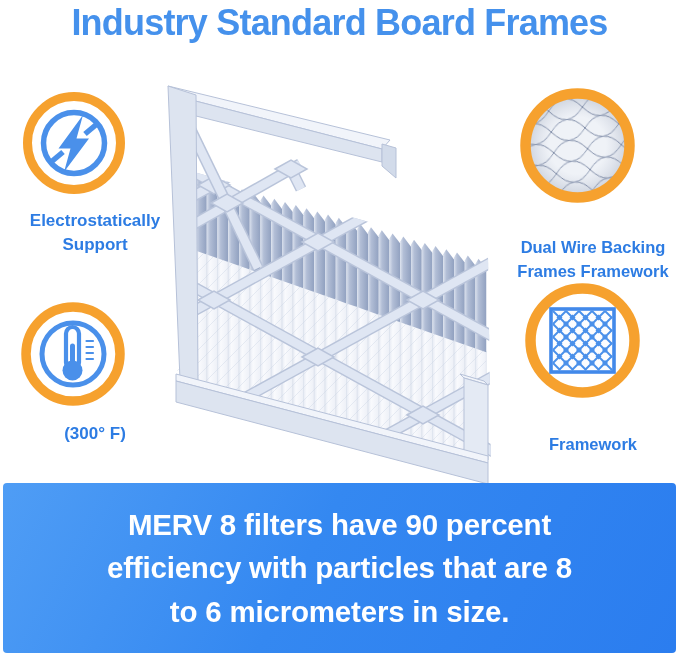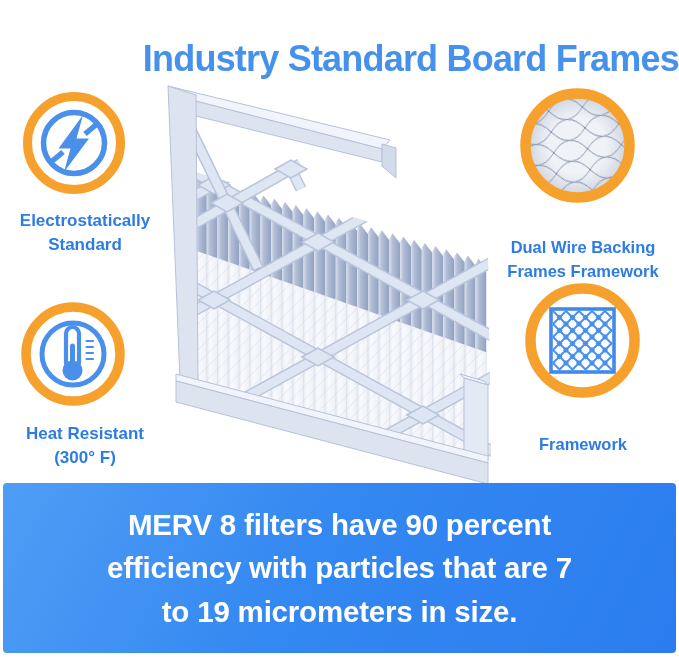--- a/index.html
+++ b/index.html
@@ -1,21 +1,21 @@
 <!DOCTYPE html>
 <html><head>
 <meta charset="utf-8">
 <style>
   html,body{margin:0;padding:0;}
   body{width:679px;height:657px;background:#ffffff;position:relative;overflow:hidden;
        font-family:"Liberation Sans",sans-serif;}
-  .title{position:absolute;top:2px;left:0;width:679px;text-align:right;
-         font-size:36px;font-weight:700;color:#4591ec;letter-spacing:-0.8px;margin-top:36px;}
+  .title{position:absolute;top:2px;left:0;width:679px;text-align:center;
+         font-size:36px;font-weight:700;color:#4591ec;letter-spacing:-0.8px;}
   .icon-svg{position:absolute;}
-  .flabel{position:absolute;text-align:center;font-weight:700;color:#2d7ce3;}
+  .flabel{position:absolute;text-align:center;font-weight:700;color:#2d7ce3;padding-left:10px;}
   .flabel.lcol{font-size:17px;line-height:24px;left:0;width:170px;}
   .flabel.rcol{font-size:16.5px;line-height:24px;left:494px;width:178px;margin-top:22px;}
   #filter{position:absolute;left:150px;top:60px;}
   .banner{position:absolute;left:3px;right:3px;top:483px;bottom:4px;border-radius:4px;
           background:linear-gradient(118deg,#4f9df5 0%,#3488f1 45%,#2b7def 100%);
           display:flex;flex-direction:column;justify-content:center;align-items:center;}
   .bline{font-size:29.5px;line-height:43.5px;font-weight:700;color:#ffffff;letter-spacing:-0.2px;}
 </style>
 </head>
 <body>
@@ -24,21 +24,21 @@
 
 <svg class="icon-svg" style="left:23px;top:92px" width="102" height="102" viewBox="0 0 102 102">
   <circle cx="51" cy="51" r="46.5" fill="none" stroke="#F6A12E" stroke-width="9"></circle>
   <circle cx="51" cy="51" r="30.5" fill="none" stroke="#4a90ea" stroke-width="5.5"></circle>
   <line x1="74.5" y1="31.5" x2="62" y2="42" stroke="#4a90ea" stroke-width="5.5"></line>
   <line x1="27.5" y1="70.5" x2="40" y2="60" stroke="#4a90ea" stroke-width="5.5"></line>
   <path d="M60,23 L35.5,56.5 L47.5,56.5 L41,80 L66,46.5 L53.5,46.5 Z" fill="#4a90ea"></path>
 </svg>
 <div class="flabel lcol" style="top:209px">
   <div>Electrostatically</div>
-  <div>Standard</div>
+  <div>Support</div>
 </div>
 
 <svg class="icon-svg" style="left:519px;top:87px" width="117" height="117" viewBox="0 0 117 117">
   <defs>
     <pattern id="mw" width="34" height="21" patternUnits="userSpaceOnUse" patternTransform="rotate(-7 58 58)">
       <path d="M0,0 Q8.5,10.5 17,10.5 Q25.5,10.5 34,21" stroke="#7b88a3" stroke-width="1" fill="none"></path>
       <path d="M34,0 Q25.5,10.5 17,10.5 Q8.5,10.5 0,21" stroke="#8d99b2" stroke-width="1" fill="none"></path>
     </pattern>
     <radialGradient id="ms">
       <stop offset="60%" stop-color="rgba(150,160,185,0)"></stop>
@@ -67,21 +67,20 @@
   <line x1="51.5" y1="44" x2="51.5" y2="63" stroke="#4a90ea" stroke-width="5" stroke-linecap="round"></line>
   <circle cx="51.5" cy="68.5" r="10" fill="#4a90ea"></circle>
   <g stroke="#4a90ea" stroke-width="2.2" stroke-linecap="round">
     <line x1="65.5" y1="39" x2="72" y2="39"></line>
     <line x1="65.5" y1="45" x2="72" y2="45"></line>
     <line x1="65.5" y1="51" x2="72" y2="51"></line>
     <line x1="65.5" y1="57" x2="72" y2="57"></line>
   </g>
 </svg>
 <div class="flabel lcol" style="top:422px">
-  <div>Heat Resistant</div>
   <div>(300° F)</div>
 </div>
 
 <svg class="icon-svg" style="left:524px;top:282px" width="117" height="117" viewBox="0 0 117 117">
   <circle cx="58.5" cy="58.5" r="52" fill="none" stroke="#F6A12E" stroke-width="10.5"></circle>
   <rect x="27" y="27" width="63" height="63" fill="#fcfdff" stroke="#4289ea" stroke-width="3.6"></rect>
   <g id="ind-lat">
       <line x1="81" y1="29" x2="88" y2="36" stroke="#4a90ea" stroke-width="1.9"></line>
       <line x1="68" y1="29" x2="88" y2="49" stroke="#4a90ea" stroke-width="1.9"></line>
       <line x1="55" y1="29" x2="88" y2="62" stroke="#4a90ea" stroke-width="1.9"></line>
@@ -253,15 +252,15 @@
       <polygon points="26,36 232,89 232,102 46,56 26,49" fill="#dde4f0" stroke="#b6c1d8" stroke-width="1"></polygon>
       <polygon points="232,84 246,88 246,118 232,106" fill="#d2dbea" stroke="#b6c1d8" stroke-width="1"></polygon>
       <polygon points="18,26 46,35 48,324 30,320" fill="#dde4f0" stroke="#b6c1d8" stroke-width="1"></polygon>
       <polygon points="26,314 338,396 338,403 26,321" fill="#f1f4fa" stroke="#b6c1d8" stroke-width="1"></polygon>
       <polygon points="26,321 338,403 338,424 26,342" fill="#dde4f0" stroke="#b6c1d8" stroke-width="1"></polygon>
     </g>
 </svg>
 
 <div class="banner">
   <div class="bline">MERV 8 filters have 90 percent</div>
-  <div class="bline">efficiency with particles that are 7</div>
-  <div class="bline">to 19 micrometers in size.</div>
+  <div class="bline">efficiency with particles that are 8</div>
+  <div class="bline">to 6 micrometers in size.</div>
 </div>
 
 </body></html>

